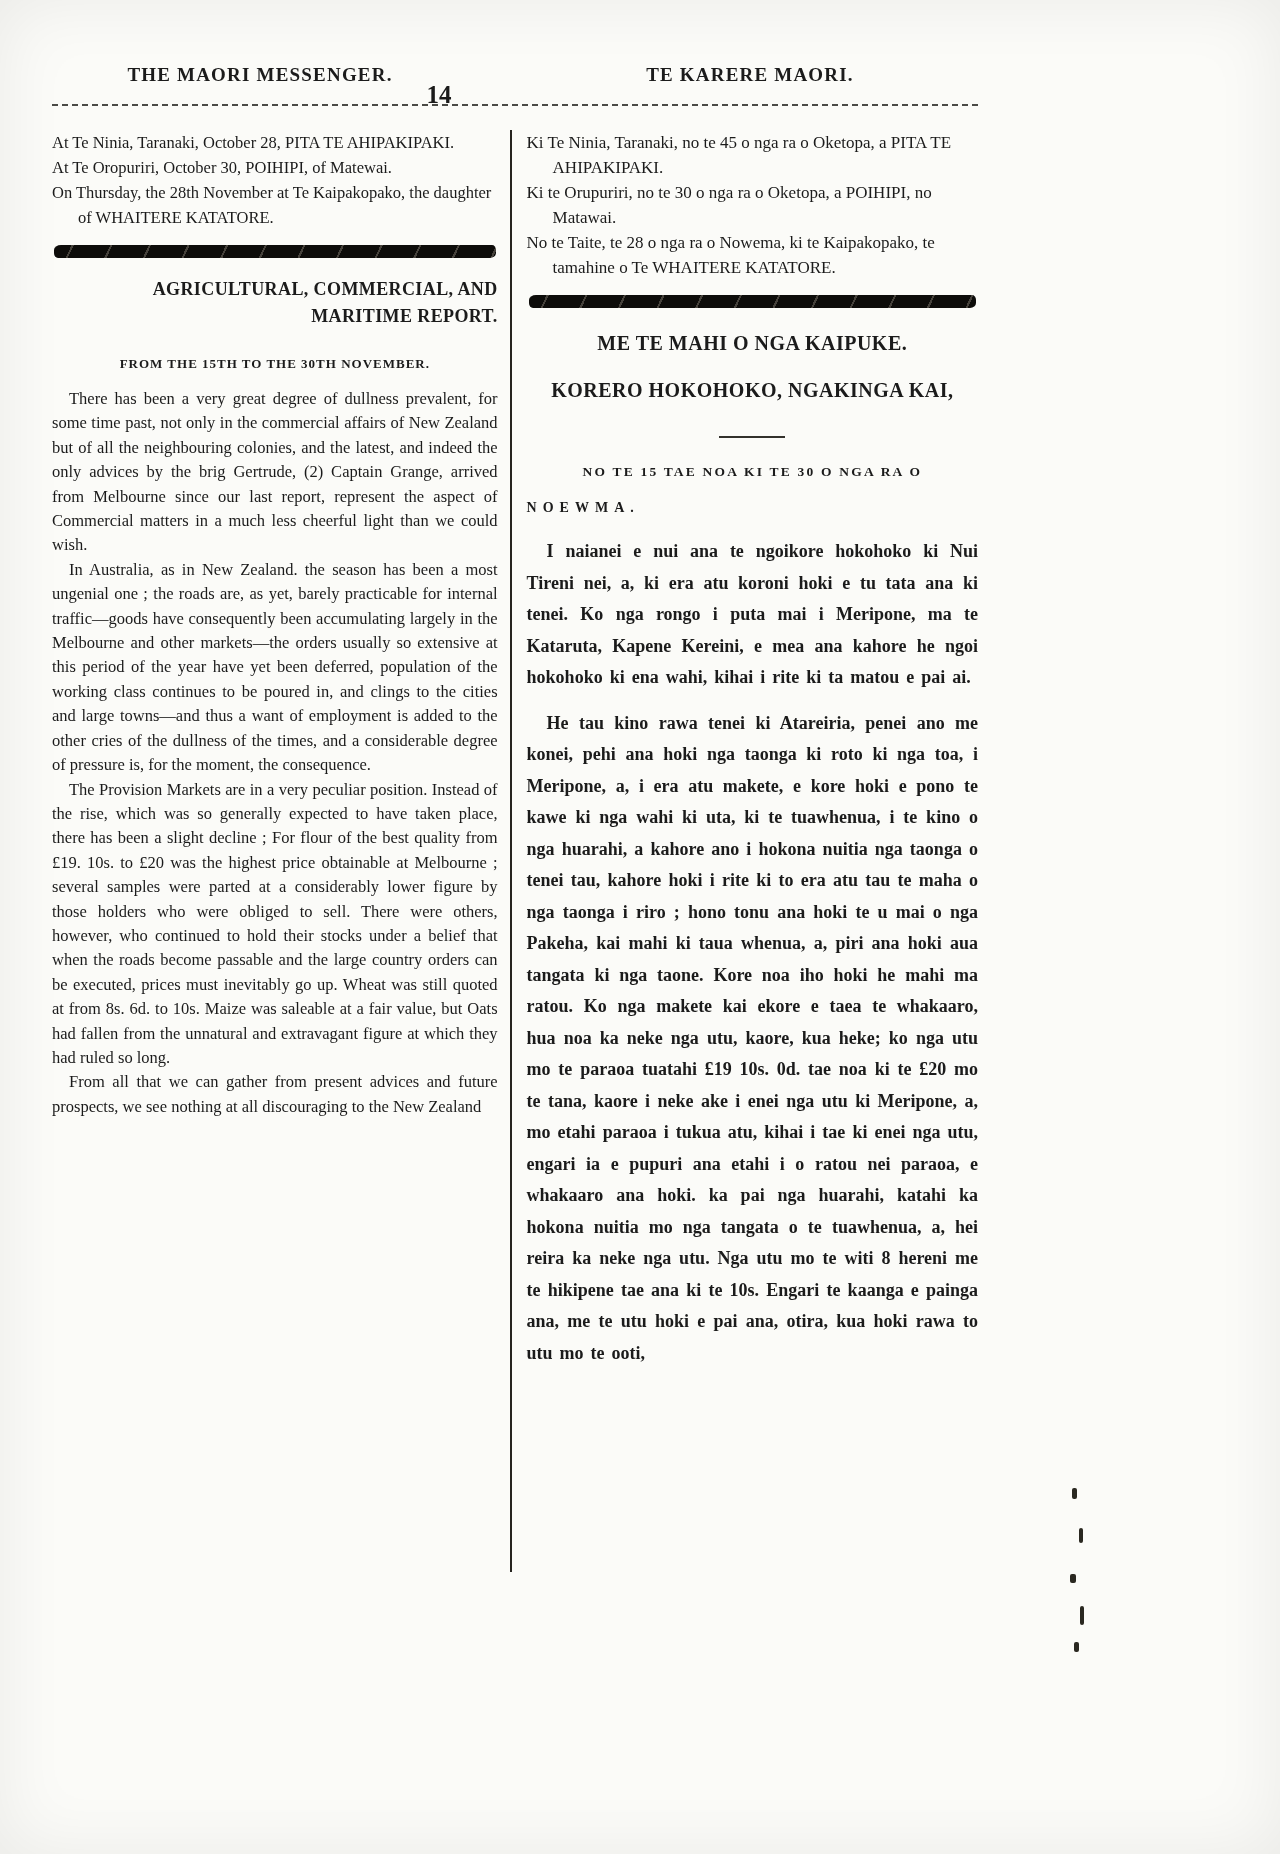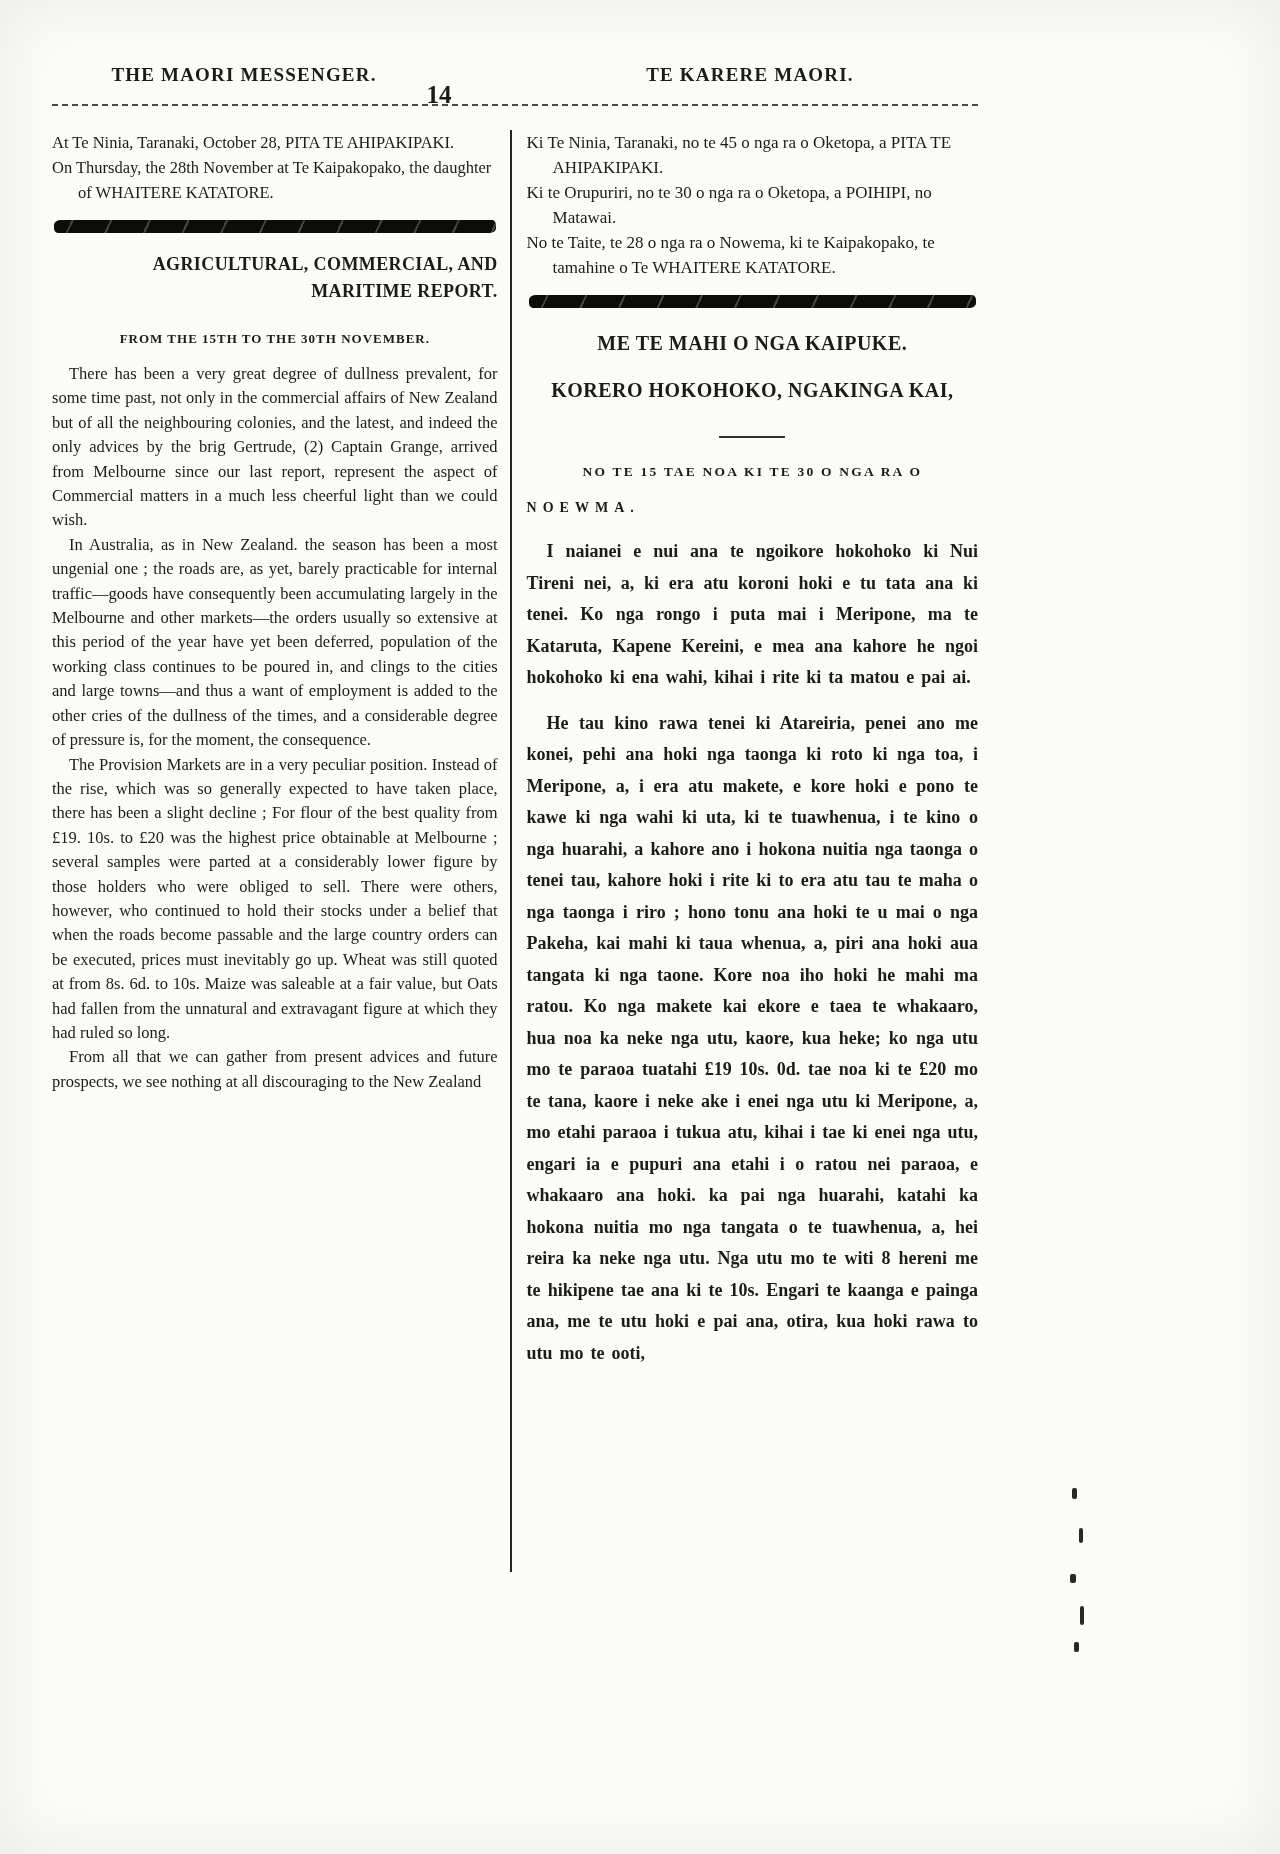--- a/index.html
+++ b/index.html
@@ -20,21 +20,21 @@
   
   .masthead {
     position: absolute;
     top: 64px;
     font-weight: bold;
     font-size: 19px;
     letter-spacing: 1.2px;
     text-align: center;
     white-space: nowrap;
   }
-  .masthead-left  { left: 24px;  width: 440px; }
+  .masthead-left  { left: 40px;  width: 440px; }
   .masthead-right { left: 525px; width: 450px; }
   .page-number {
     position: absolute;
     top: 81px;
     left: 410px;
     width: 58px;
     text-align: center;
     font-weight: bold;
     font-size: 25px;
   }
@@ -158,20 +158,21 @@
 
   <div class="masthead masthead-left">THE MAORI MESSENGER.</div>
   <div class="page-number">14</div>
   <div class="masthead masthead-right">TE KARERE MAORI.</div>
   <div class="header-rule"></div>
 
   <div class="columns">
 
     <div class="col-left">
       <div class="notice">At Te Ninia, Taranaki, October 28, PITA TE AHIPAKIPAKI.</div>
+      <div class="notice">At Te Oropuriri, October 30, POIHIPI, of Matewai.</div>
       <div class="notice">On Thursday, the 28th November at Te Kaipakopako, the daughter of WHAITERE KATATORE.</div>
 
       <div class="deco-bar"></div>
 
       <div class="sec-title-left">
         <div>AGRICULTURAL, COMMERCIAL, AND</div>
         <div>MARITIME REPORT.</div>
       </div>
       <div class="sec-subtitle-left">FROM THE 15TH TO THE 30TH NOVEMBER.</div>
 

